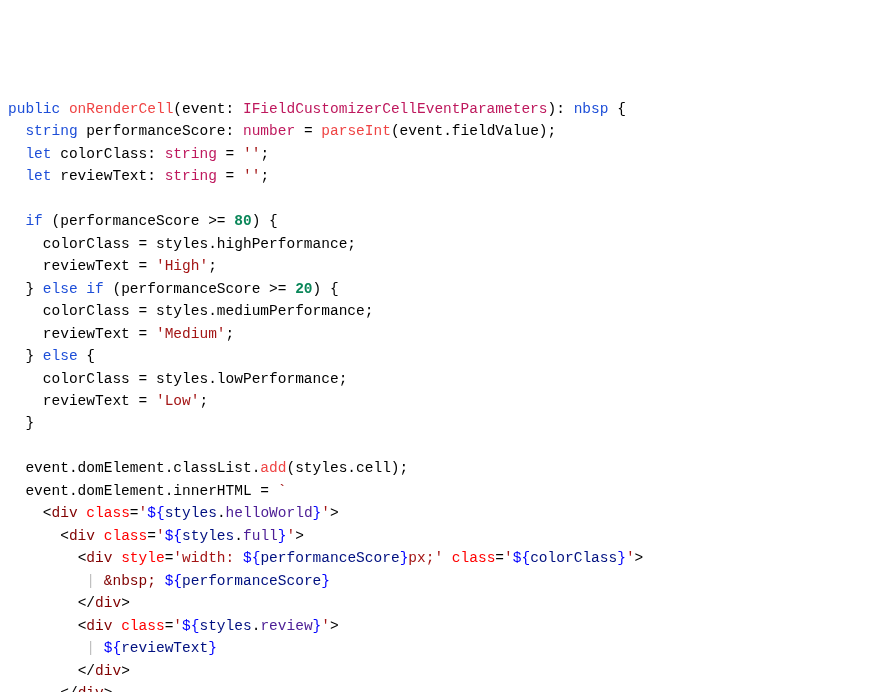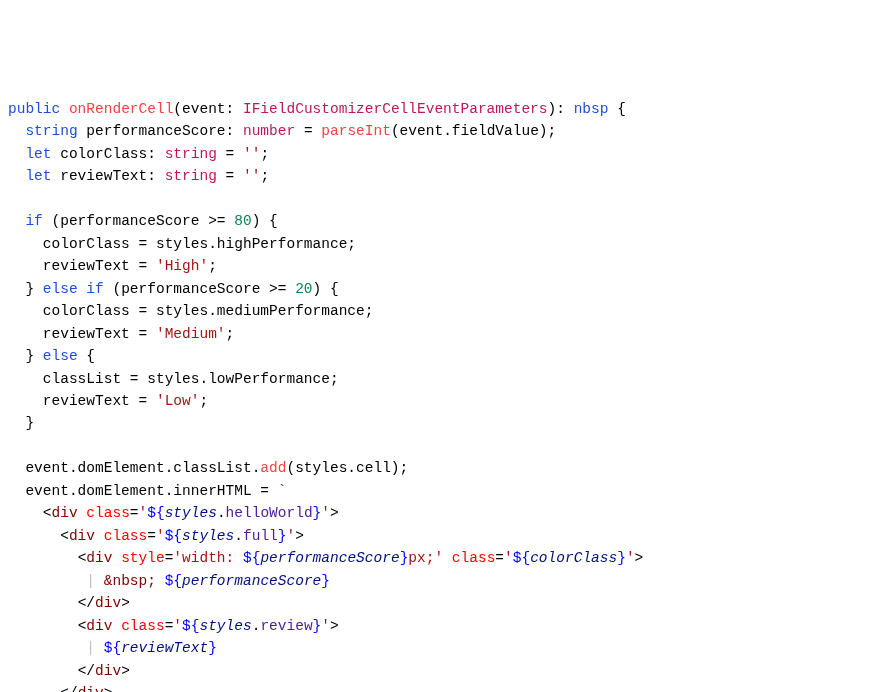--- a/index.html
+++ b/index.html
@@ -11,25 +11,25 @@
     line-height: 1.55;
     color: #000000;
     white-space: pre;
   }
   .code-block {
     white-space: pre;
   }
   .kw { color: #1d4ed8; text-align: center; }       
   .type { color: #be185d; }     
   .fn { color: #ef4444; }       
-  .num { color: #098658; }      
+  .num { color: #098658; font-weight: bold; }      
   .str { color: #a31515; }      
   .interp { color: #0000ff; }   
   .interp-fn { color: #4c1d95; }
-  .prop { color: #001080; font-style: italic; }     
+  .prop { color: #001080; }     
   .tag { color: #800000; margin-top: 8px; }      
   .attr { color: #ff0000; margin-top: 40px; }     
   .txt { color: #000000; }      
   .pipe { color: #c0c0c0; }     
 </style>
 </head>
 <body>
 
 
 
@@ -38,21 +38,21 @@
   <span class="kw">let</span><span> colorClass</span><span>: </span><span class="type">string</span><span> = </span><span class="str">''</span><span>;</span>
   <span class="kw">let</span><span> reviewText</span><span>: </span><span class="type">string</span><span> = </span><span class="str">''</span><span>;</span>
 
   <span class="kw">if</span><span> (performanceScore &gt;= </span><span class="num">80</span><span>) {</span>
 <span>    colorClass = styles.highPerformance;</span>
 <span>    reviewText = </span><span class="str">'High'</span><span>;</span>
 <span>  } </span><span class="kw">else</span><span> </span><span class="kw">if</span><span> (performanceScore &gt;= </span><span class="num">20</span><span>) {</span>
 <span>    colorClass = styles.mediumPerformance;</span>
 <span>    reviewText = </span><span class="str">'Medium'</span><span>;</span>
 <span>  } </span><span class="kw">else</span><span> {</span>
-<span>    classList = styles.lowPerformance;</span>
+<span>    colorClass = styles.lowPerformance;</span>
 <span>    reviewText = </span><span class="str">'Low'</span><span>;</span>
 <span>  }</span>
 
 <span>  event.domElement.classList.</span><span class="fn">add</span><span>(styles.cell);</span>
 <span>  event.domElement.innerHTML = </span><span class="str">`</span>
 <span class="str">    </span><span class="txt">&lt;</span><span class="tag">div</span><span class="str"> </span><span class="attr">class</span><span class="txt">=</span><span class="str">'</span><span class="interp">${</span><span class="prop">styles</span><span class="txt">.</span><span class="interp-fn">helloWorld</span><span class="interp">}</span><span class="str">'</span><span class="txt">&gt;</span>
 <span class="str">      </span><span class="txt">&lt;</span><span class="tag">div</span><span class="str"> </span><span class="attr">class</span><span class="txt">=</span><span class="str">'</span><span class="interp">${</span><span class="prop">styles</span><span class="txt">.</span><span class="interp-fn">full</span><span class="interp">}</span><span class="str">'</span><span class="txt">&gt;</span>
 <span class="str">        </span><span class="txt">&lt;</span><span class="tag">div</span><span class="str"> </span><span class="attr">style</span><span class="txt">=</span><span class="str">'</span><span class="str">width: </span><span class="interp">${</span><span class="prop">performanceScore</span><span class="interp">}</span><span class="str">px;</span><span class="str">'</span><span class="str"> </span><span class="attr">class</span><span class="txt">=</span><span class="str">'</span><span class="interp">${</span><span class="prop">colorClass</span><span class="interp">}</span><span class="str">'</span><span class="txt">&gt;</span>
 <span class="str">         </span><span class="pipe">|</span><span class="str"> </span><span class="tag">&amp;nbsp;</span><span class="str"> </span><span class="interp">${</span><span class="prop">performanceScore</span><span class="interp">}</span>
 <span class="str">        </span><span class="txt">&lt;/</span><span class="tag">div</span><span class="txt">&gt;</span>

